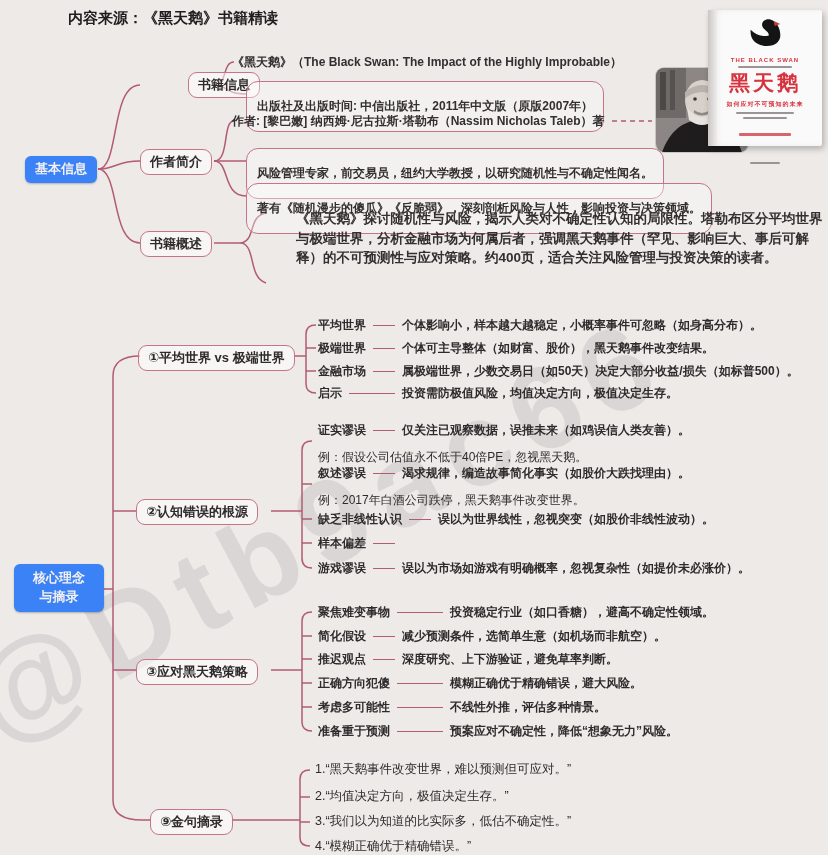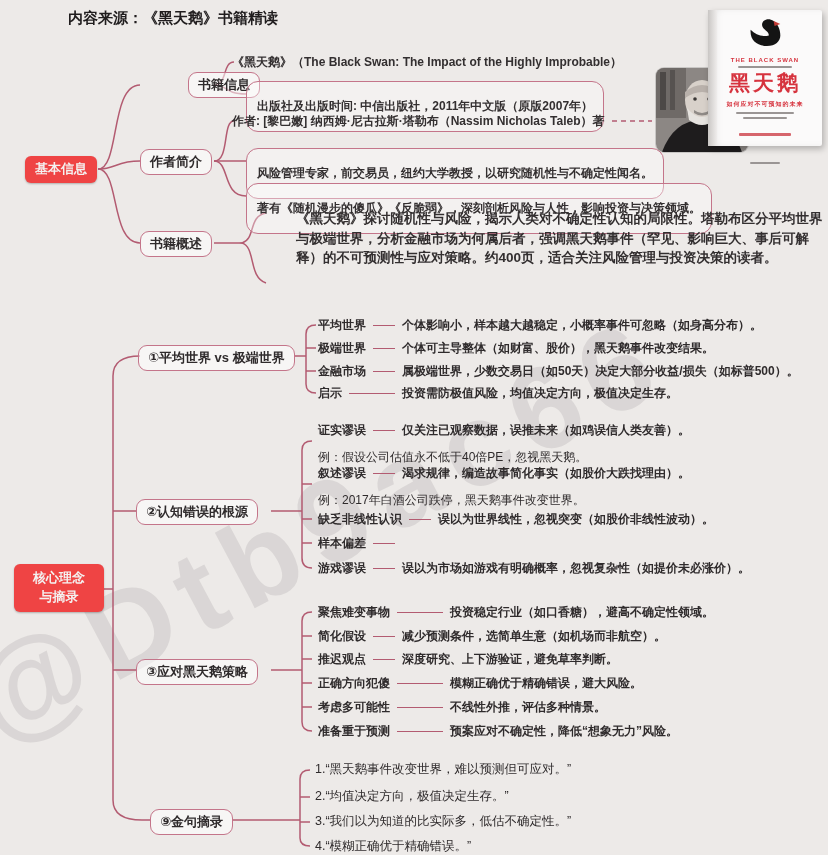--- a/index.html
+++ b/index.html
@@ -18,21 +18,21 @@
     transform:rotate(-28deg);transform-origin:0 50%;
     z-index:0;white-space:nowrap;pointer-events:none;
   }
   
   #wires{left:0;top:0;z-index:1;}
   #wires path{fill:none;stroke:#b35b71;stroke-width:1.5;}
   
   #page-title{left:20px;top:9px;font-size:15px;font-weight:700;color:#201d1e;z-index:2;margin-left:48px;}
   
   .badge{
-    background:#ef4444;color:#f4f1f0;border-radius:6px;
+    background:#3b82f6;color:#f4f1f0;border-radius:6px;
     padding:4px 10px;font-size:13px;font-weight:700;z-index:2;
     text-align:center;line-height:1.45;box-shadow:0 1px 2px rgba(0,0,0,.25);
   }
   
   .node{
     border:1.5px solid #c4758a;border-radius:9px;
     background:rgba(255,255,255,.55);
     padding:3px 9px;font-size:13px;font-weight:700;color:#2f2b2c;
     z-index:2;white-space:nowrap;
   }

